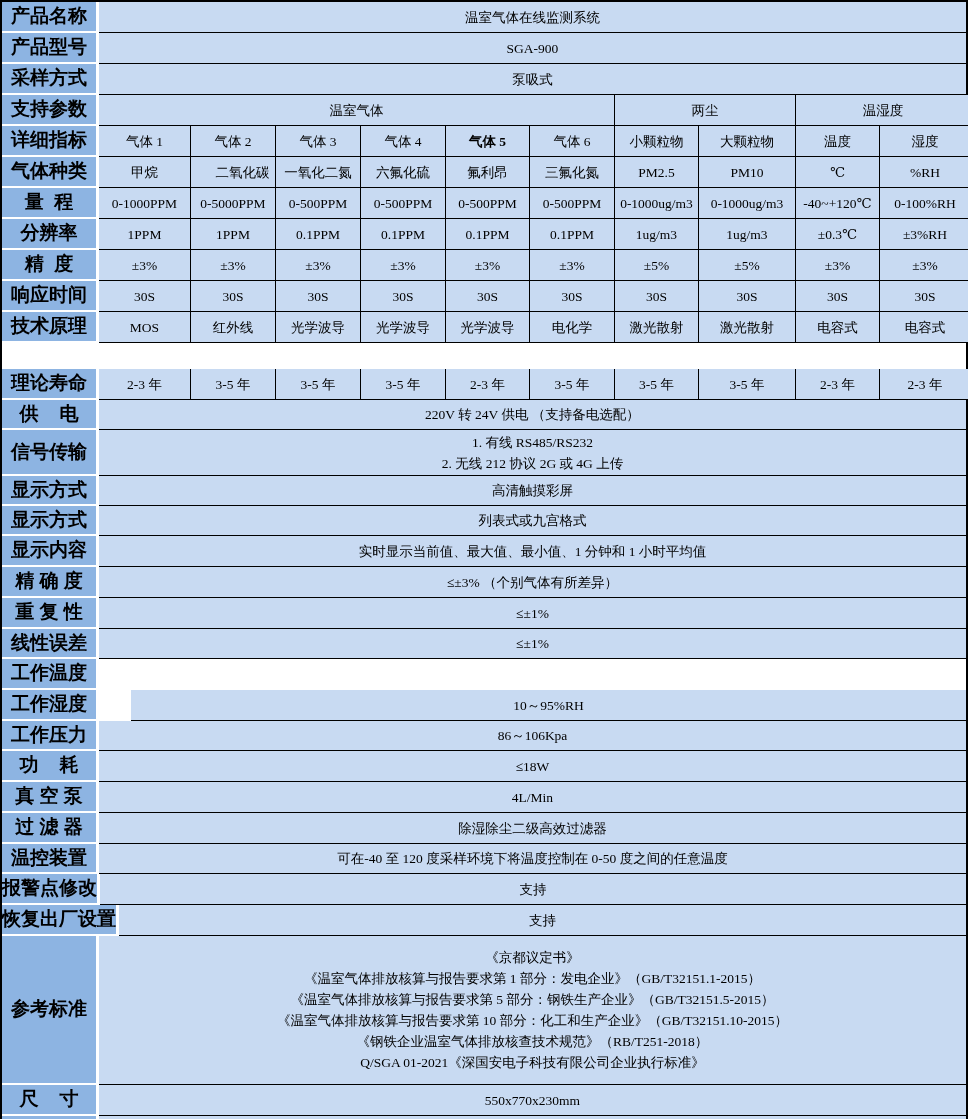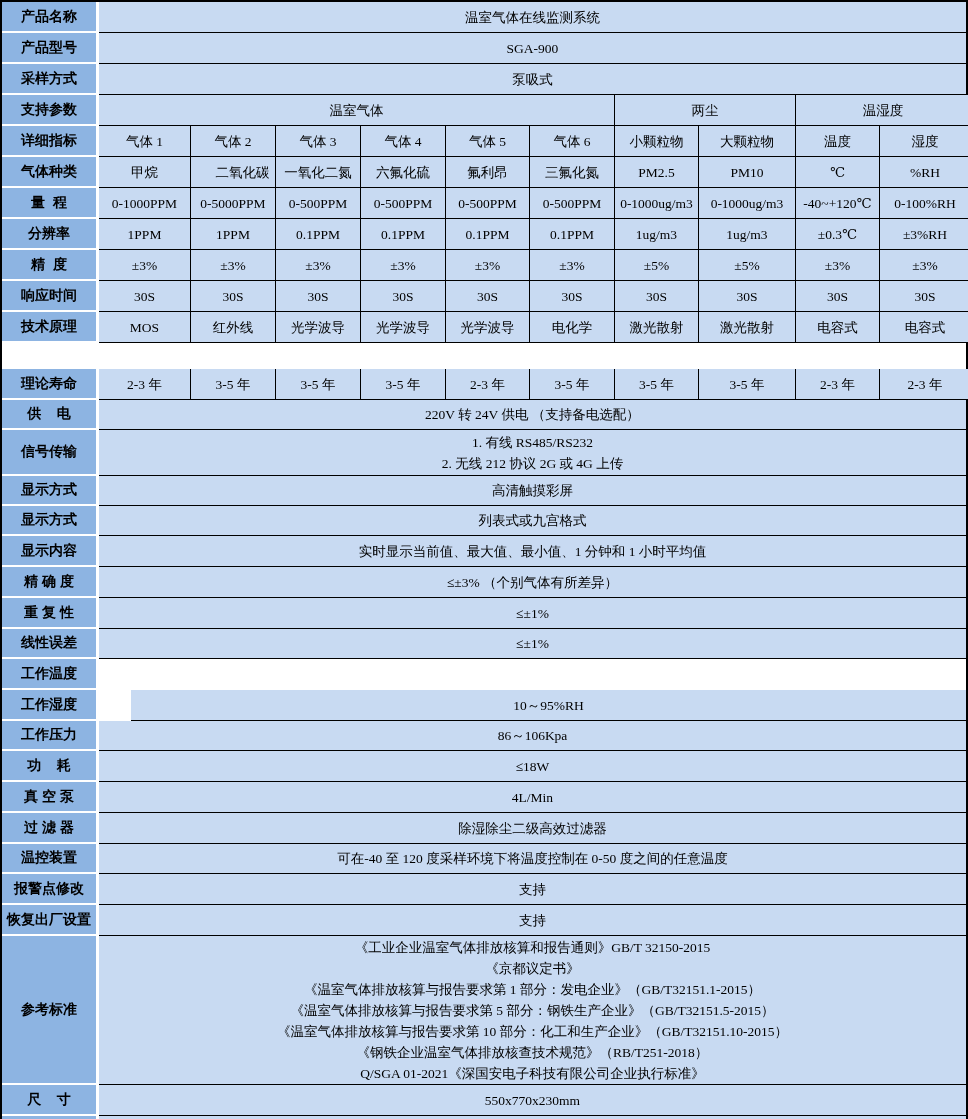--- a/index.html
+++ b/index.html
@@ -21,21 +21,21 @@
   .hdr{
     flex:0 0 97px;
     box-sizing:border-box;
     background:var(--hdr-bg);
     border-right:3px solid var(--sep);
     border-bottom:2px solid var(--sep);
     display:flex;align-items:center;justify-content:center;
     text-align:left;
     font-family:"Liberation Sans","DejaVu Sans",sans-serif;
     font-weight:bold;
-    font-size:14px;
+    font-size:19px;
     white-space:pre;
     line-height:1.1;
   }
   .row:last-child .hdr{border-bottom:none;}
   .cells{
     flex:1 1 auto;
     display:flex;
     box-sizing:border-box;
     background:var(--cell-bg);
     border-bottom:1px solid var(--border);
@@ -92,21 +92,21 @@
         <div class="cell grow" style="width: 175px;">温湿度</div>
       </div>
     </div>
     <div class="row" style="height: 31px;">
       <div class="hdr">详细指标</div>
       <div class="cells">
         <div class="cell" style="width: 91px;">气体 1</div>
         <div class="cell" style="width: 85px;">气体 2</div>
         <div class="cell" style="width: 85px;">气体 3</div>
         <div class="cell" style="width: 85px;">气体 4</div>
-        <div class="cell" style="width: 84px;">气体 5</div>
+        <div class="cell" style="width: 84px; font-weight: bold;">气体 5</div>
         <div class="cell" style="width: 85px;">气体 6</div>
         <div class="cell" style="width: 84px;">小颗粒物</div>
         <div class="cell" style="width: 97px;">大颗粒物</div>
         <div class="cell" style="width: 84px;">温度</div>
         <div class="cell grow" style="width: 91px;">湿度</div>
       </div>
     </div>
     <div class="row" style="height: 31px;">
       <div class="hdr">气体种类</div>
       <div class="cells">
@@ -341,21 +341,20 @@
       <div class="cells">
         <div class="cell vfull grow">
           <div>支持</div>
         </div>
       </div>
     </div>
     <div class="row" style="height: 149px;">
       <div class="hdr">参考标准</div>
       <div class="cells">
         <div class="cell vfull grow">
-          <div>《工业企业温室气体排放核算和报告通则》GB/T 32150-2015</div>
           <div>《京都议定书》</div>
           <div>《温室气体排放核算与报告要求第 1 部分：发电企业》（GB/T32151.1-2015）</div>
           <div>《温室气体排放核算与报告要求第 5 部分：钢铁生产企业》（GB/T32151.5-2015）</div>
           <div>《温室气体排放核算与报告要求第 10 部分：化工和生产企业》（GB/T32151.10-2015）</div>
           <div>《钢铁企业温室气体排放核查技术规范》（RB/T251-2018）</div>
           <div>Q/SGA 01-2021《深国安电子科技有限公司企业执行标准》</div>
         </div>
       </div>
     </div>
     <div class="row" style="height: 31px;">

